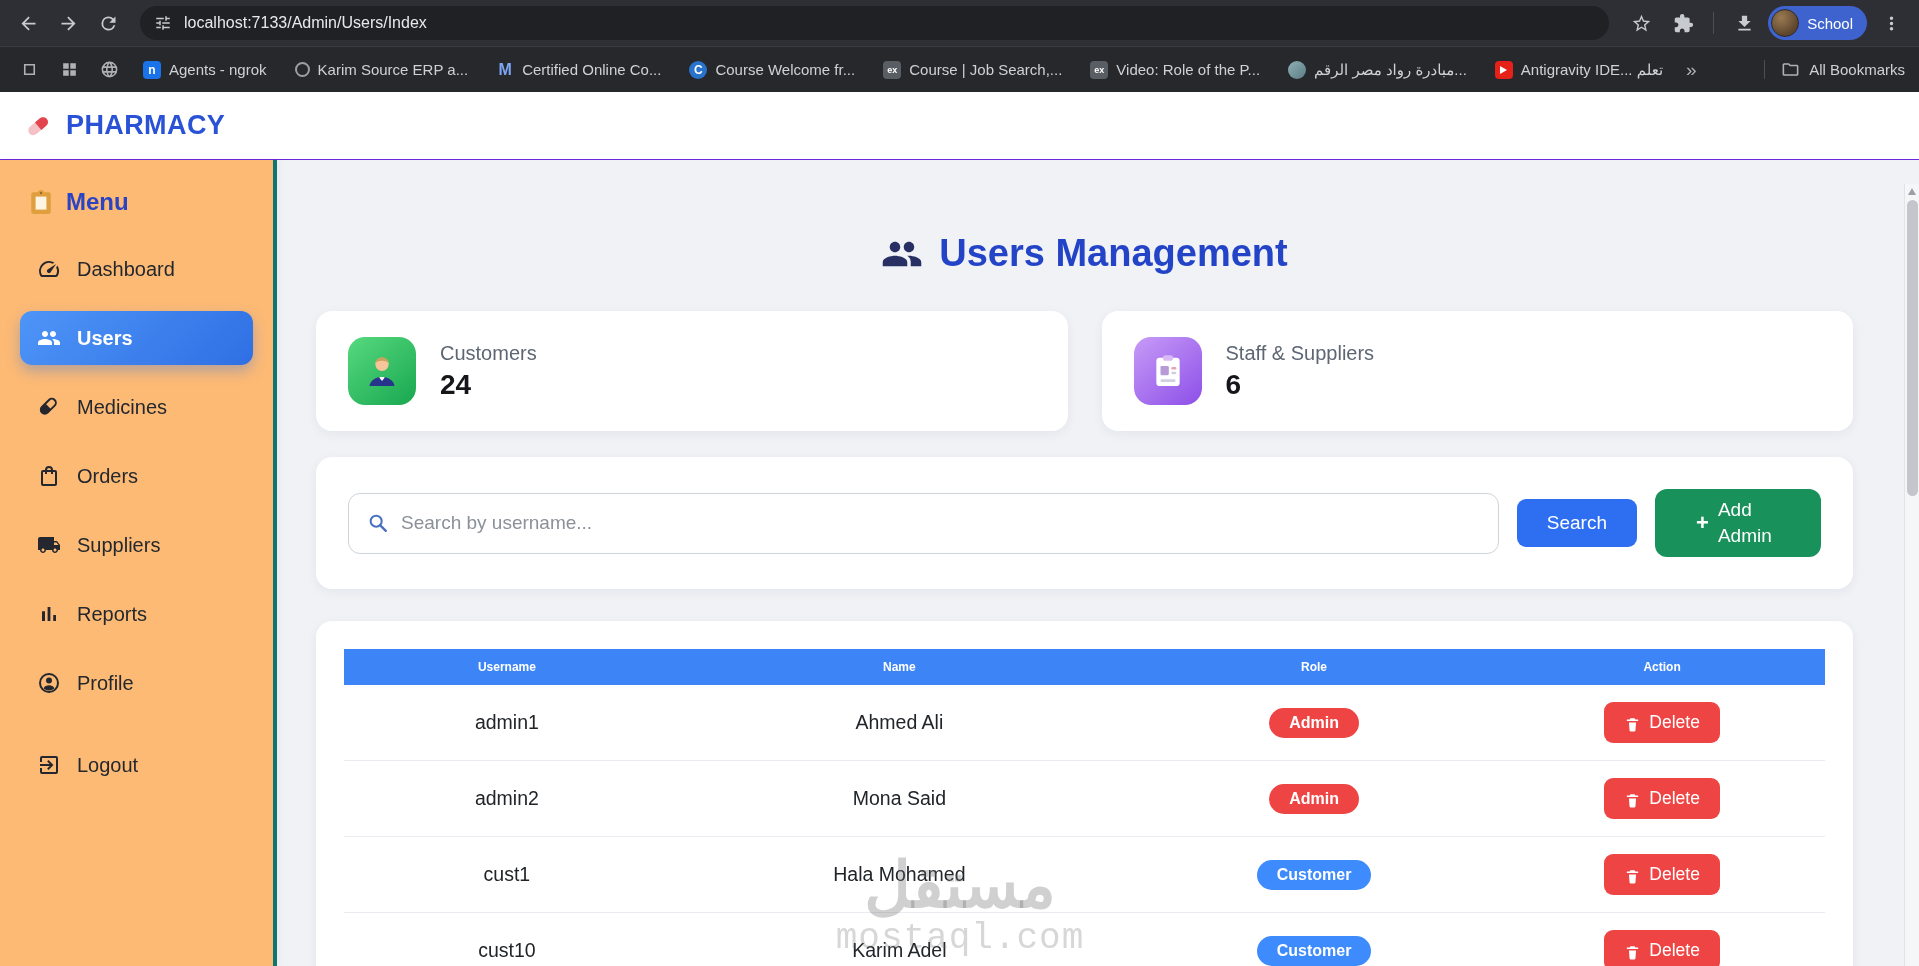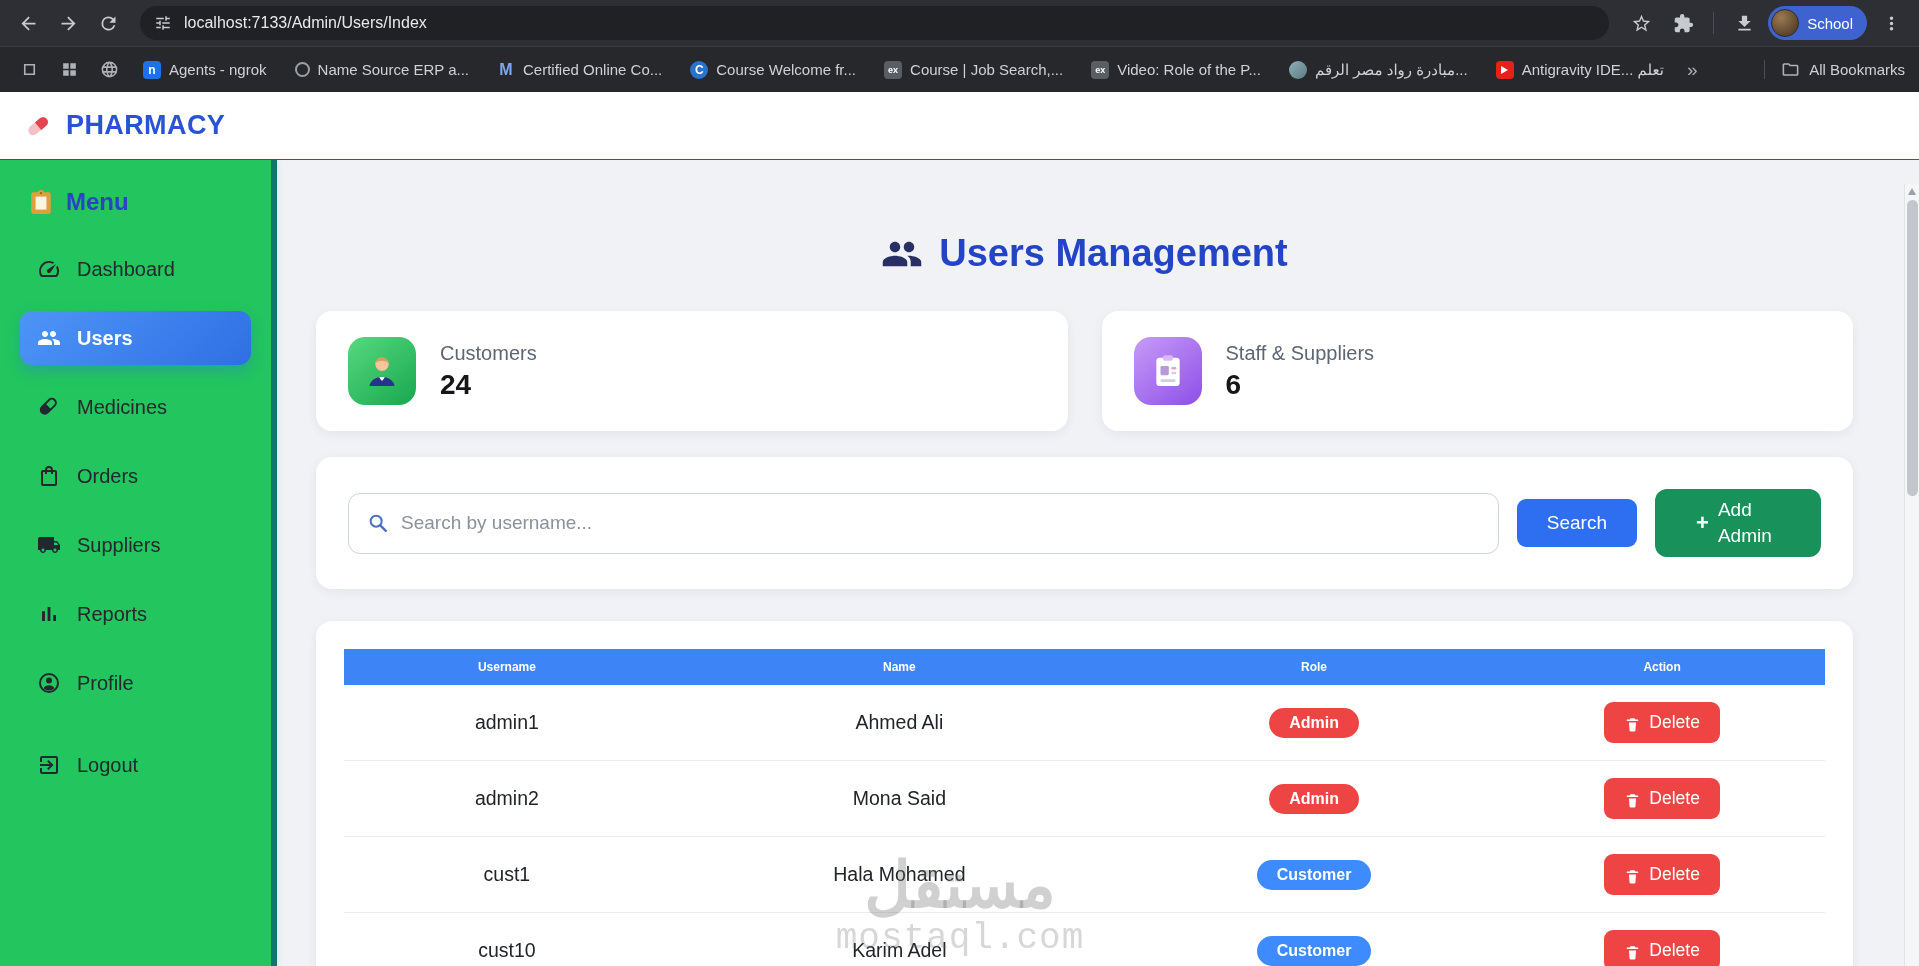--- a/index.html
+++ b/index.html
@@ -35,21 +35,21 @@
   .bm-right { display: flex; align-items: center; gap: 9px; color: #ced1d5; font-size: 15px; border-left: 1px solid #4b4e54; padding-left: 16px; cursor: pointer; white-space: nowrap; }
   .bm-right svg { width: 19px; height: 19px; fill: #aeb1b6; }
 
   
   .page { height: 874px; display: flex; flex-direction: column; background: #f0f2f6; position: relative; }
   .site-header { height: 68px; background: #fff; border-bottom: 1px solid #6d28d9; display: flex; align-items: center; padding: 0 22px; flex: none; }
   .brand { display: flex; align-items: center; gap: 12px; color: #2a52d6; font-size: 27px; font-weight: 800; letter-spacing: .4px; }
   .brand svg { width: 32px; height: 32px; }
 
   .body-row { flex: 1; display: flex; min-height: 0; }
-  .sidebar { width: 277px; background: #22c55e; border-right: 6px solid #0f766e; box-shadow: 2px 0 8px rgba(20,30,60,.04); padding: 26px 20px; flex: none; }
+  .sidebar { width: 277px; background: #fdba74; border-right: 4px solid #0f766e; box-shadow: 2px 0 8px rgba(20,30,60,.04); padding: 26px 20px; flex: none; }
   .menu-head { display: flex; align-items: center; gap: 12px; font-size: 24px; font-weight: 800; color: #2a44c4; padding: 2px 8px; margin-bottom: 24px; }
   .menu-head svg { width: 26px; height: 26px; }
   .nav-item { display: flex; align-items: center; gap: 16px; padding: 15px 17px; border-radius: 12px; color: #24282e; font-size: 20px; margin-bottom: 15px; cursor: pointer; }
   .nav-item svg { width: 24px; height: 24px; fill: currentColor; flex: none; }
   .nav-item.active { background: linear-gradient(135deg, #4e95f7, #2f6fe4); color: #fff; font-weight: 700; box-shadow: 0 6px 14px rgba(47,111,228,.35); }
   .nav-item.logout { margin-top: 28px; }
 
   .main { flex: 1; padding: 30px 0 0 39px; overflow: hidden; position: relative; }
   .content { width: 1537px; }
   .page-title { display: flex; justify-content: center; align-items: center; gap: 16px; color: #2444c8; font-size: 38px; font-weight: 800; margin-top: 42px; }
@@ -163,21 +163,21 @@
         <path d="M12 2a10 10 0 1 0 0 20 10 10 0 0 0 0-20zm7 6h-3a15 15 0 0 0-1.3-3.6A8 8 0 0 1 19 8zM12 4a13 13 0 0 1 1.8 4h-3.6A13 13 0 0 1 12 4zM4.3 14a8 8 0 0 1 0-4h3.4a16 16 0 0 0 0 4H4.3zm1 2h3a15 15 0 0 0 1.3 3.6A8 8 0 0 1 5.3 16zm3-8h-3a8 8 0 0 1 4.3-3.6A15 15 0 0 0 8.3 8zM12 20a13 13 0 0 1-1.8-4h3.6A13 13 0 0 1 12 20zm2.3-6H9.7a14 14 0 0 1 0-4h4.6a14 14 0 0 1 0 4zm.4 5.6A15 15 0 0 0 16 16h3a8 8 0 0 1-4.3 3.6zm1.6-5.6a16 16 0 0 0 0-4h3.4a8 8 0 0 1 0 4h-3.4z"></path>
       </svg>
   </span>
 
   <div class="bm-item">
     <span class="favicon fav-ngrok">n</span>
     <span>Agents - ngrok</span>
   </div>
   <div class="bm-item">
     <span class="favicon fav-ring"></span>
-    <span>Name Source ERP a...</span>
+    <span>Karim Source ERP a...</span>
   </div>
   <div class="bm-item">
     <span class="favicon fav-m">M</span>
     <span>Certified Online Co...</span>
   </div>
   <div class="bm-item">
     <span class="favicon fav-coursera">C</span>
     <span>Course Welcome fr...</span>
   </div>
   <div class="bm-item">

